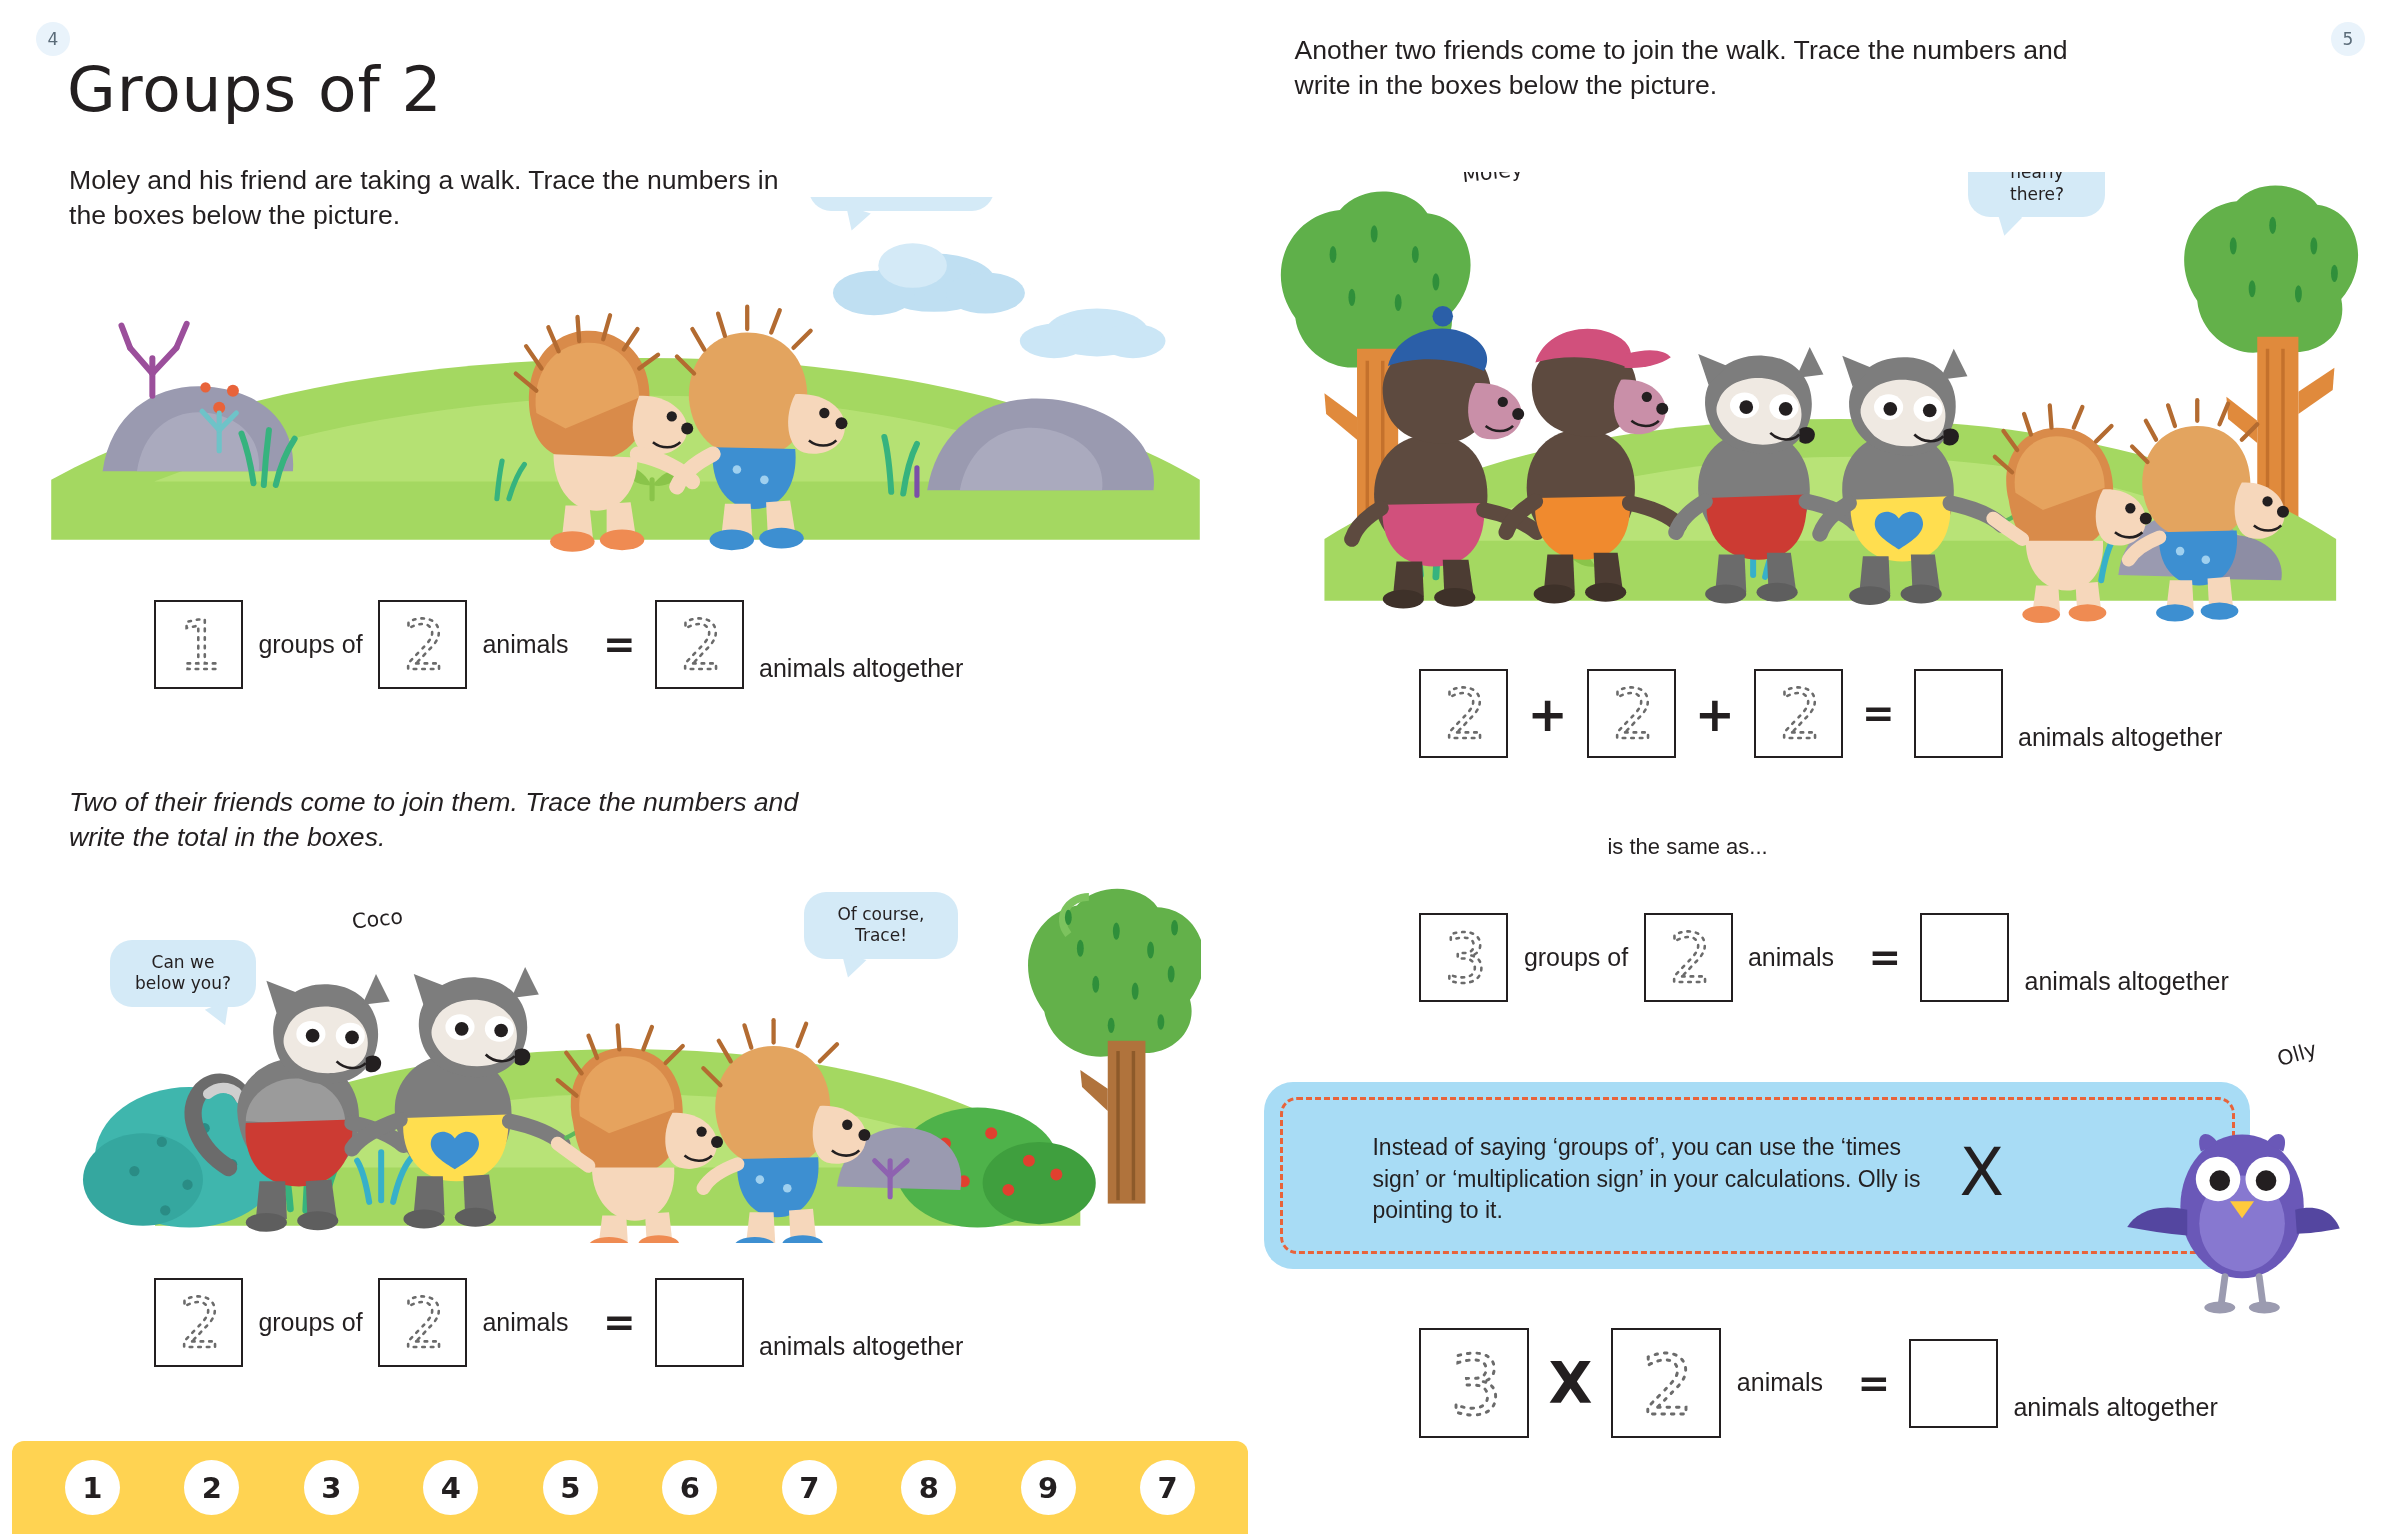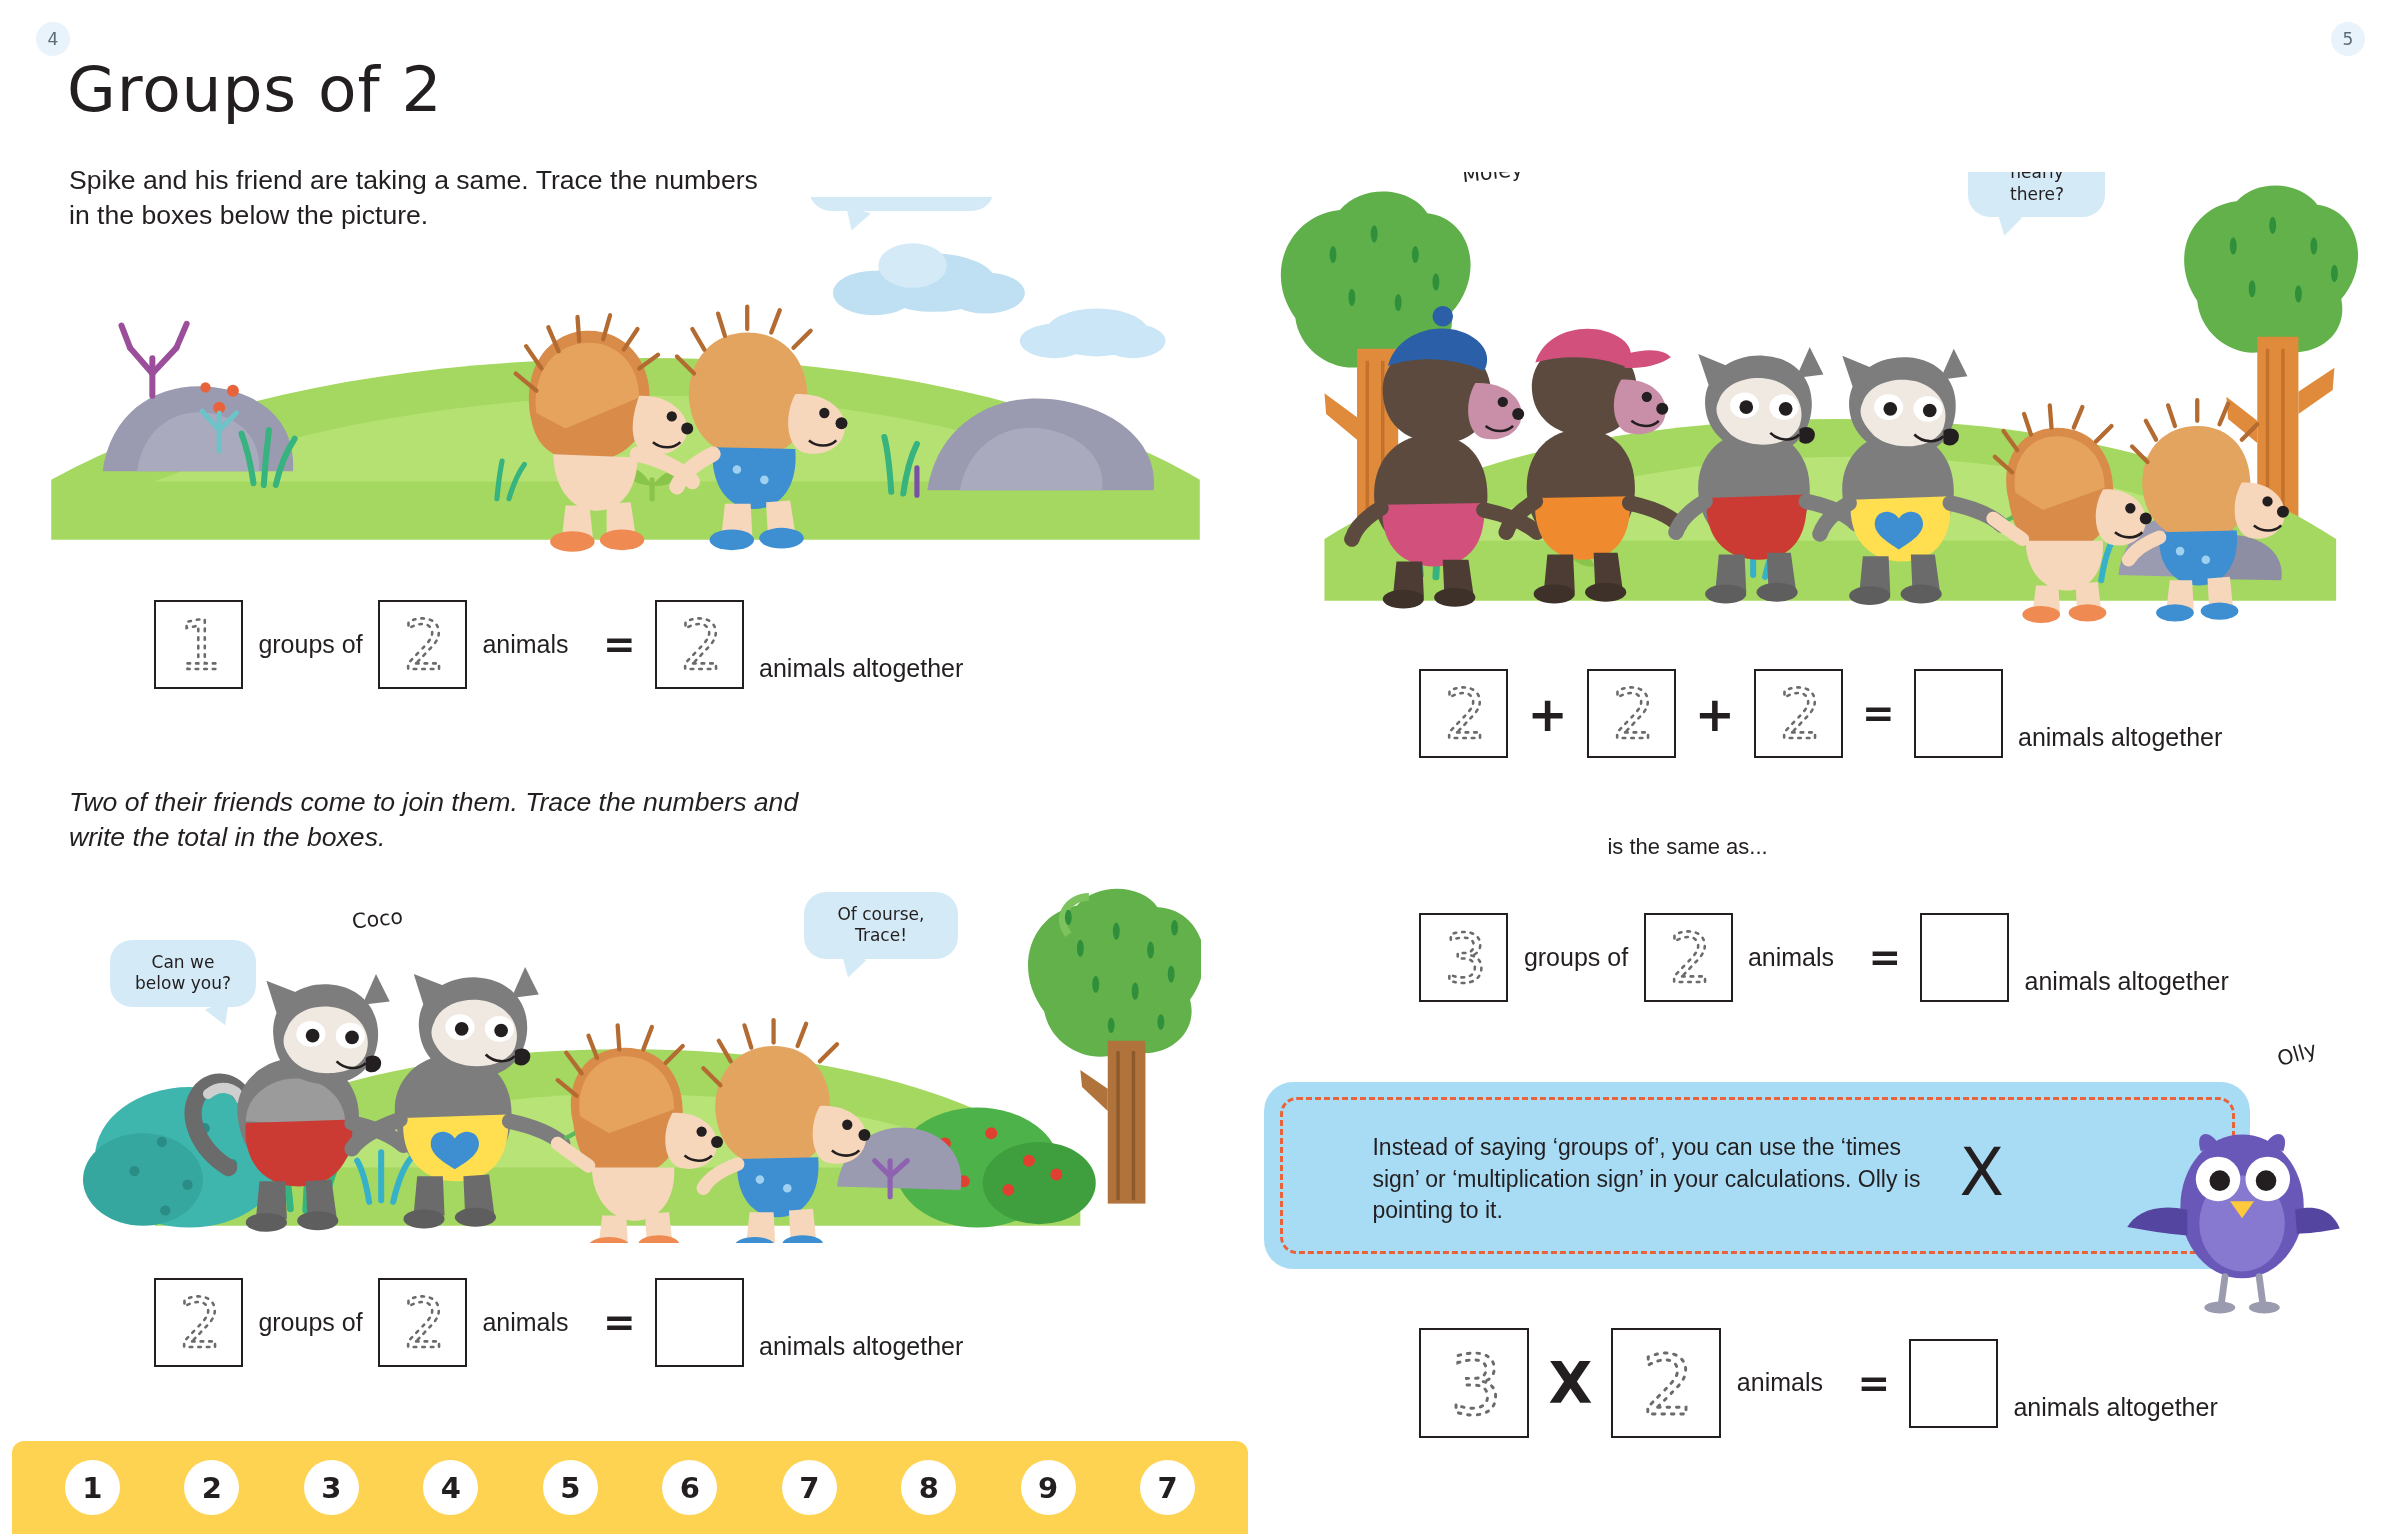--- a/index.html
+++ b/index.html
@@ -160,21 +160,21 @@
 <body>
 
 <div class="page">
 
   <div class="leaf leaf-left">
 
     <div class="page-num page-num-left">4</div>
 
     <div class="title">Groups of 2</div>
 
-    <div class="instr instr-1">Spike and his friend are taking a same. Trace the numbers in the boxes below the picture.</div>
+    <div class="instr instr-1">Moley and his friend are taking a walk. Trace the numbers in the boxes below the picture.</div>
 
     <div class="scene" style="left:51px; top:197px; width:1149px; height:360px;">
 
       <svg width="1149" height="360" style="position:absolute;left:0;top:0;" viewBox="0 0 1340 420">
         <g>
           <ellipse cx="1030" cy="100" rx="72" ry="34" fill="#bfdff2"></ellipse>
           <ellipse cx="960" cy="112" rx="48" ry="26" fill="#bfdff2"></ellipse>
           <ellipse cx="1090" cy="112" rx="46" ry="24" fill="#bfdff2"></ellipse>
           <ellipse cx="1005" cy="80" rx="40" ry="26" fill="#d4eaf7"></ellipse>
         </g>
@@ -560,20 +560,21 @@
       <div class="cell">
           <div class="numcircle">7</div>
         </div>
     </div>
   </div>
 
   <div class="leaf leaf-right">
 
     <div class="page-num page-num-right">5</div>
 
+    <div class="instr instr-r1">Another two friends come to join the walk. Trace the numbers and write in the boxes below the picture.</div>
 
     <div class="scene" style="left:26px; top:172px; width:1106px; height:489px;">
       <svg width="1106" height="489" style="position:absolute;left:0;top:0;" viewBox="0 0 1290 570">
 
         <g>
           <path d="M26 170 C -12 118, 18 50, 78 44 C 106 12, 162 18, 180 48 C 232 54, 248 120, 208 164 C 216 212, 160 240, 122 220 C 86 242, 32 216, 26 170 Z" fill="#5fb04a"></path>
           <g fill="#2f8f3a">
             <ellipse cx="70" cy="96" rx="4" ry="10"></ellipse>
               <ellipse cx="118" cy="72" rx="4" ry="10"></ellipse>
             <ellipse cx="166" cy="96" rx="4" ry="10"></ellipse>

